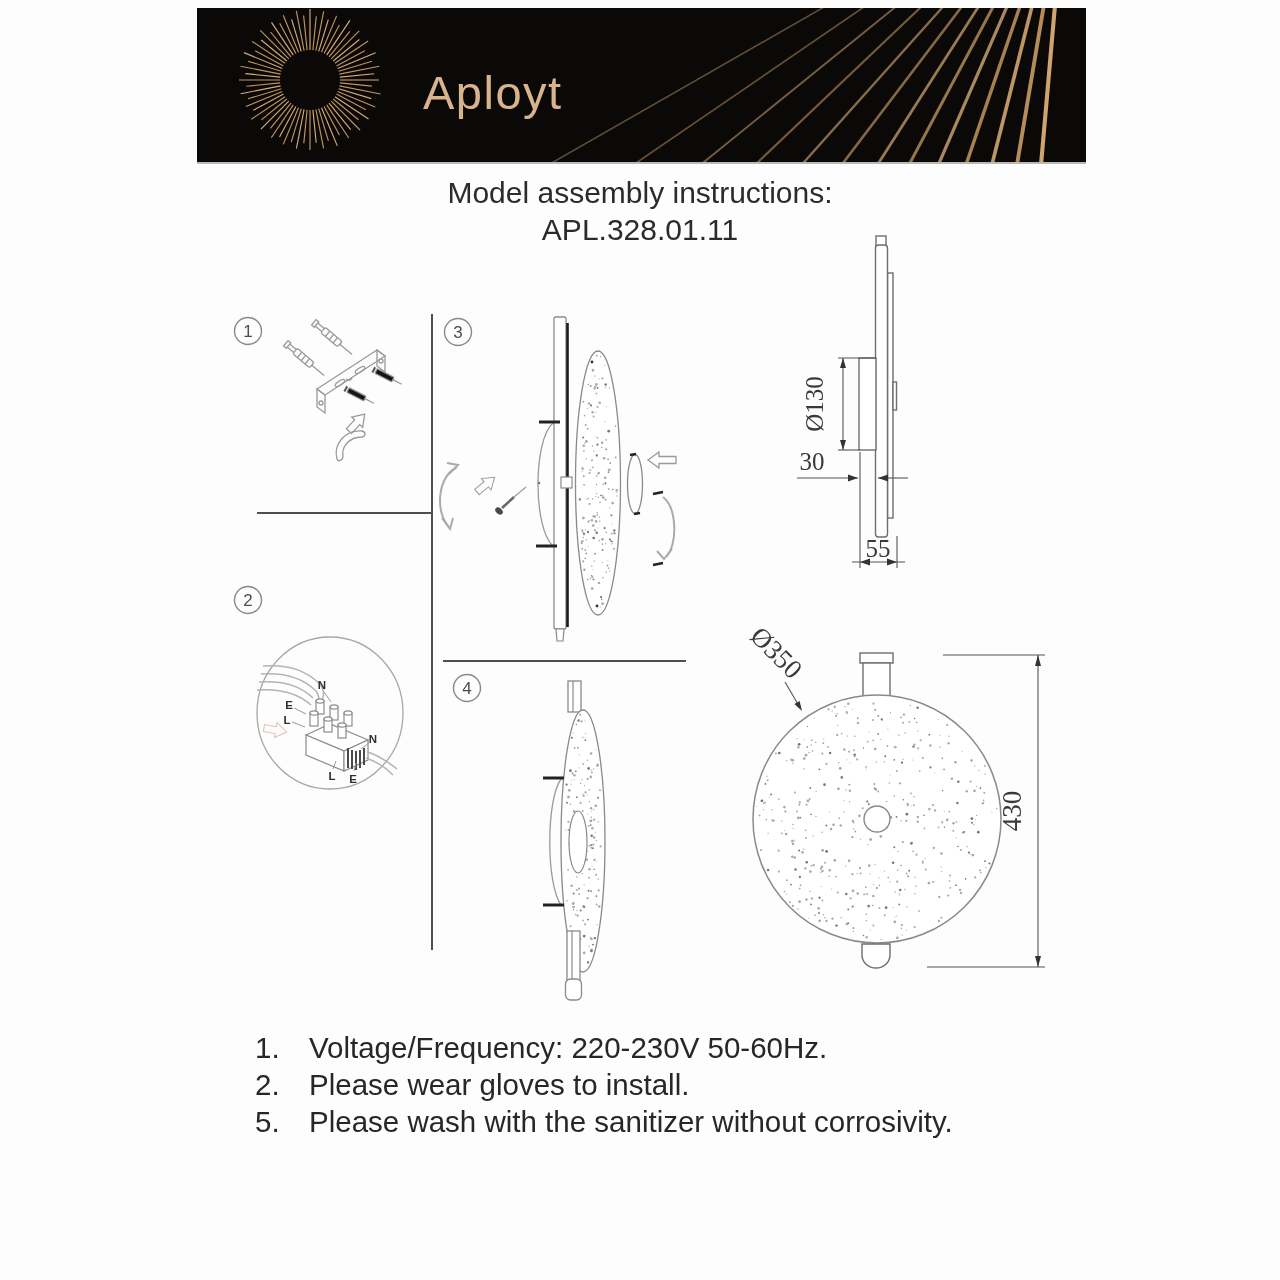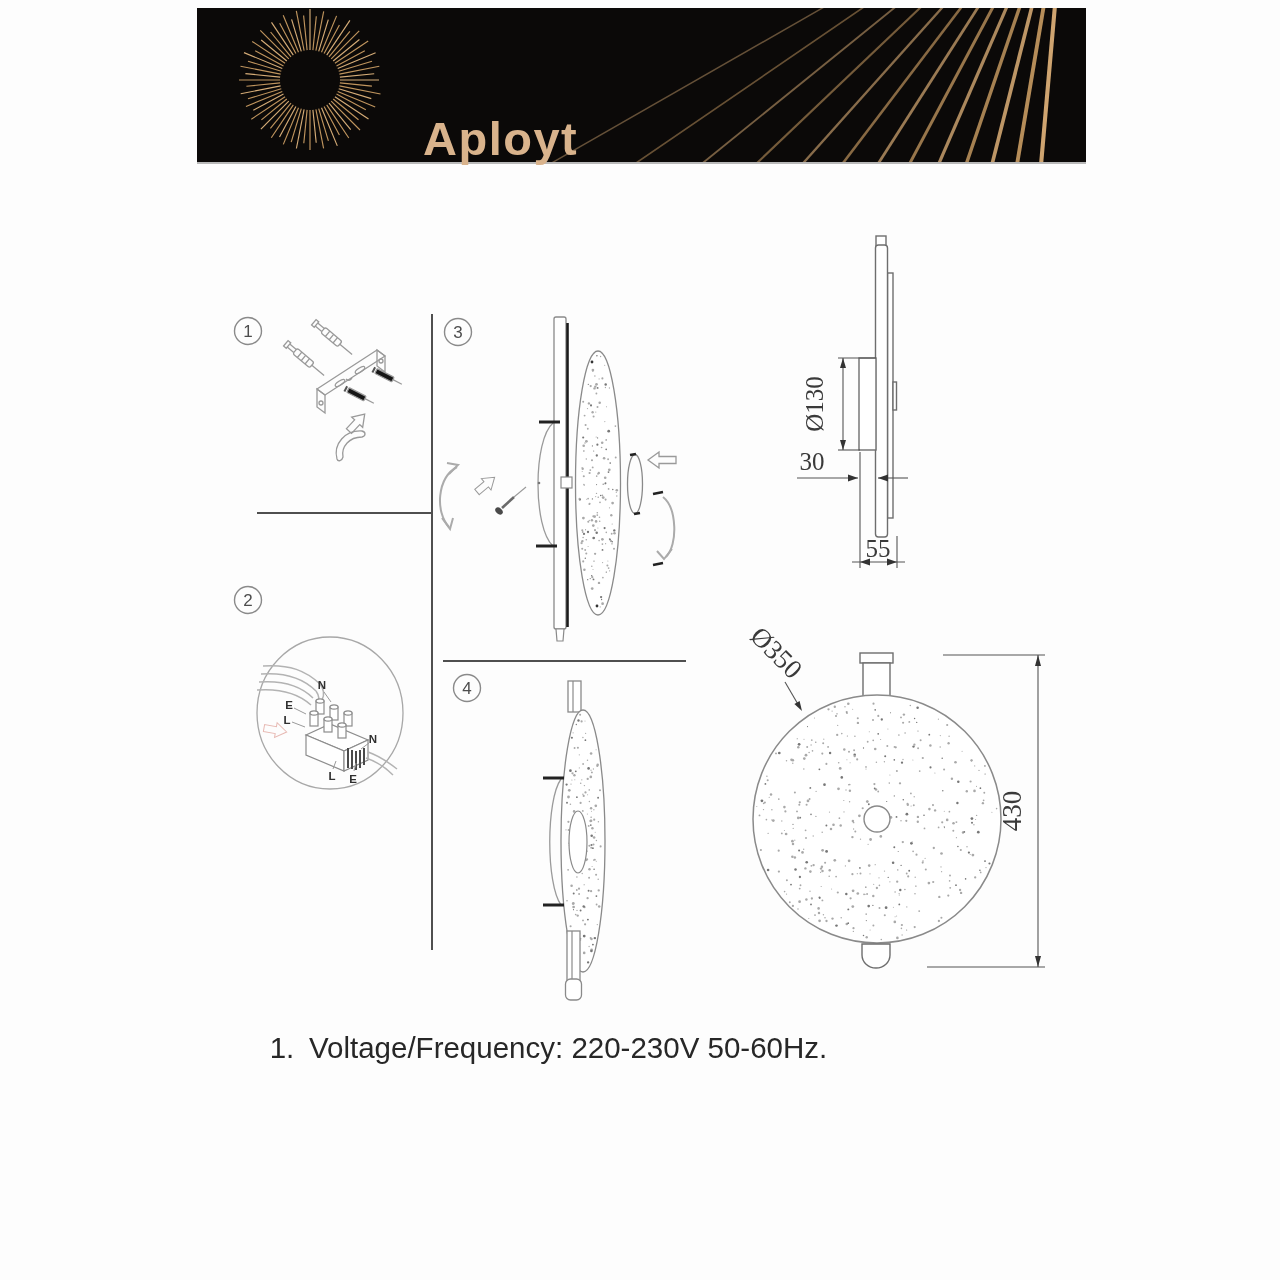--- a/index.html
+++ b/index.html
@@ -3,30 +3,30 @@
 <meta charset="utf-8">
 <style>
   html,body{margin:0;padding:0;background:#ffffff;}
   .page{position:relative;width:1280px;height:1280px;background:#fdfdfd;overflow:hidden;
         font-family:"Liberation Sans", sans-serif;}
   
   .hdr{position:absolute;left:197px;top:8px;width:889px;height:154px;background:#0b0908;
        border-bottom:2px solid #b9b9b9;}
   .hdr svg{position:absolute;left:0;top:0;}
   .brand{position:absolute;left:226px;top:0;height:168px;display:flex;align-items:center;
-         color:#d9b38c;font-size:47px;letter-spacing:1.5px;font-weight:700;margin-top:46px;}
+         color:#d9b38c;font-size:47px;letter-spacing:1.5px;font-weight:400;}
   
   .titleblock{position:absolute;left:0;top:174px;width:1280px;text-align:center;color:#2b2b2b;}
   .titleblock .t1{font-size:30px;line-height:37px;}
   .titleblock .t2{font-size:30px;line-height:37px;}
   
   .diag{position:absolute;left:0;top:0;width:1280px;height:1280px;}
   
   .ins{position:absolute;left:255px;top:1029px;color:#272727;font-size:29.5px;}
-  .irow{line-height:37.2px;white-space:nowrap;text-align:center;}
+  .irow{line-height:37.2px;white-space:nowrap;}
   .inum{display:inline-block;width:54px;}
   text{font-family:"Liberation Sans", sans-serif;}
   .dimtxt{font-family:"Liberation Serif", serif;fill:#3a3a3a;}
   .wlabel{font-size:11.5px;font-weight:bold;fill:#2f2f2f;}
 </style>
 </head>
 <body>
 
 <div class="page">
 
@@ -110,20 +110,24 @@
           <line x1="870" y1="-140" x2="297" y2="501" stroke="#cfa470" stroke-width="2.34" opacity="0.64"></line>
           <line x1="870" y1="-140" x2="247" y2="453" stroke="#c0955e" stroke-width="2.12" opacity="0.59"></line>
           <line x1="870" y1="-140" x2="202" y2="401" stroke="#cfa470" stroke-width="1.90" opacity="0.55"></line>
           <line x1="870" y1="-140" x2="160" y2="346" stroke="#c0955e" stroke-width="1.68" opacity="0.51"></line>
           <line x1="870" y1="-140" x2="124" y2="287" stroke="#cfa470" stroke-width="1.46" opacity="0.46"></line>
         </g>
     </svg>
     <div class="brand">Aployt</div>
   </div>
 
+  <div class="titleblock">
+    <div class="t1">Model assembly instructions:</div>
+    <div class="t2">APL.328.01.11</div>
+  </div>
 
   <svg class="diag" viewBox="0 0 1280 1280">
     <defs>
       <g id="anchor" stroke="#9a9a9a" fill="none" stroke-width="1.3">
         <rect x="-12" y="-3.5" width="3.5" height="7"></rect>
         <line x1="-8.5" y1="-2" x2="0" y2="-2"></line>
         <line x1="-8.5" y1="2" x2="0" y2="2"></line>
         <rect x="0" y="-3.5" width="22" height="7" rx="2"></rect>
         <line x1="6" y1="-3.5" x2="6" y2="3.5"></line>
         <line x1="11" y1="-3.5" x2="11" y2="3.5"></line>
@@ -1085,14 +1089,20 @@
       <polygon points="1038,967 1035,956 1041,956" fill="#333" stroke="none"></polygon>
     </g>
     <text class="dimtxt" font-size="27" text-anchor="middle" transform="rotate(45 770 659)" x="770" y="659">Ø350</text>
     <text class="dimtxt" font-size="27" text-anchor="middle" transform="rotate(-90 1021 811)" x="1021" y="811">430</text>
   </svg>
 
   <div class="ins">
     <div class="irow">
       <span class="inum">1.</span><span>Voltage/Frequency: 220-230V 50-60Hz.</span>
     </div>
+    <div class="irow">
+      <span class="inum">2.</span><span>Please wear gloves to install.</span>
+    </div>
+    <div class="irow">
+      <span class="inum">5.</span><span>Please wash with the sanitizer without corrosivity.</span>
+    </div>
   </div>
 </div>
 
 </body></html>

